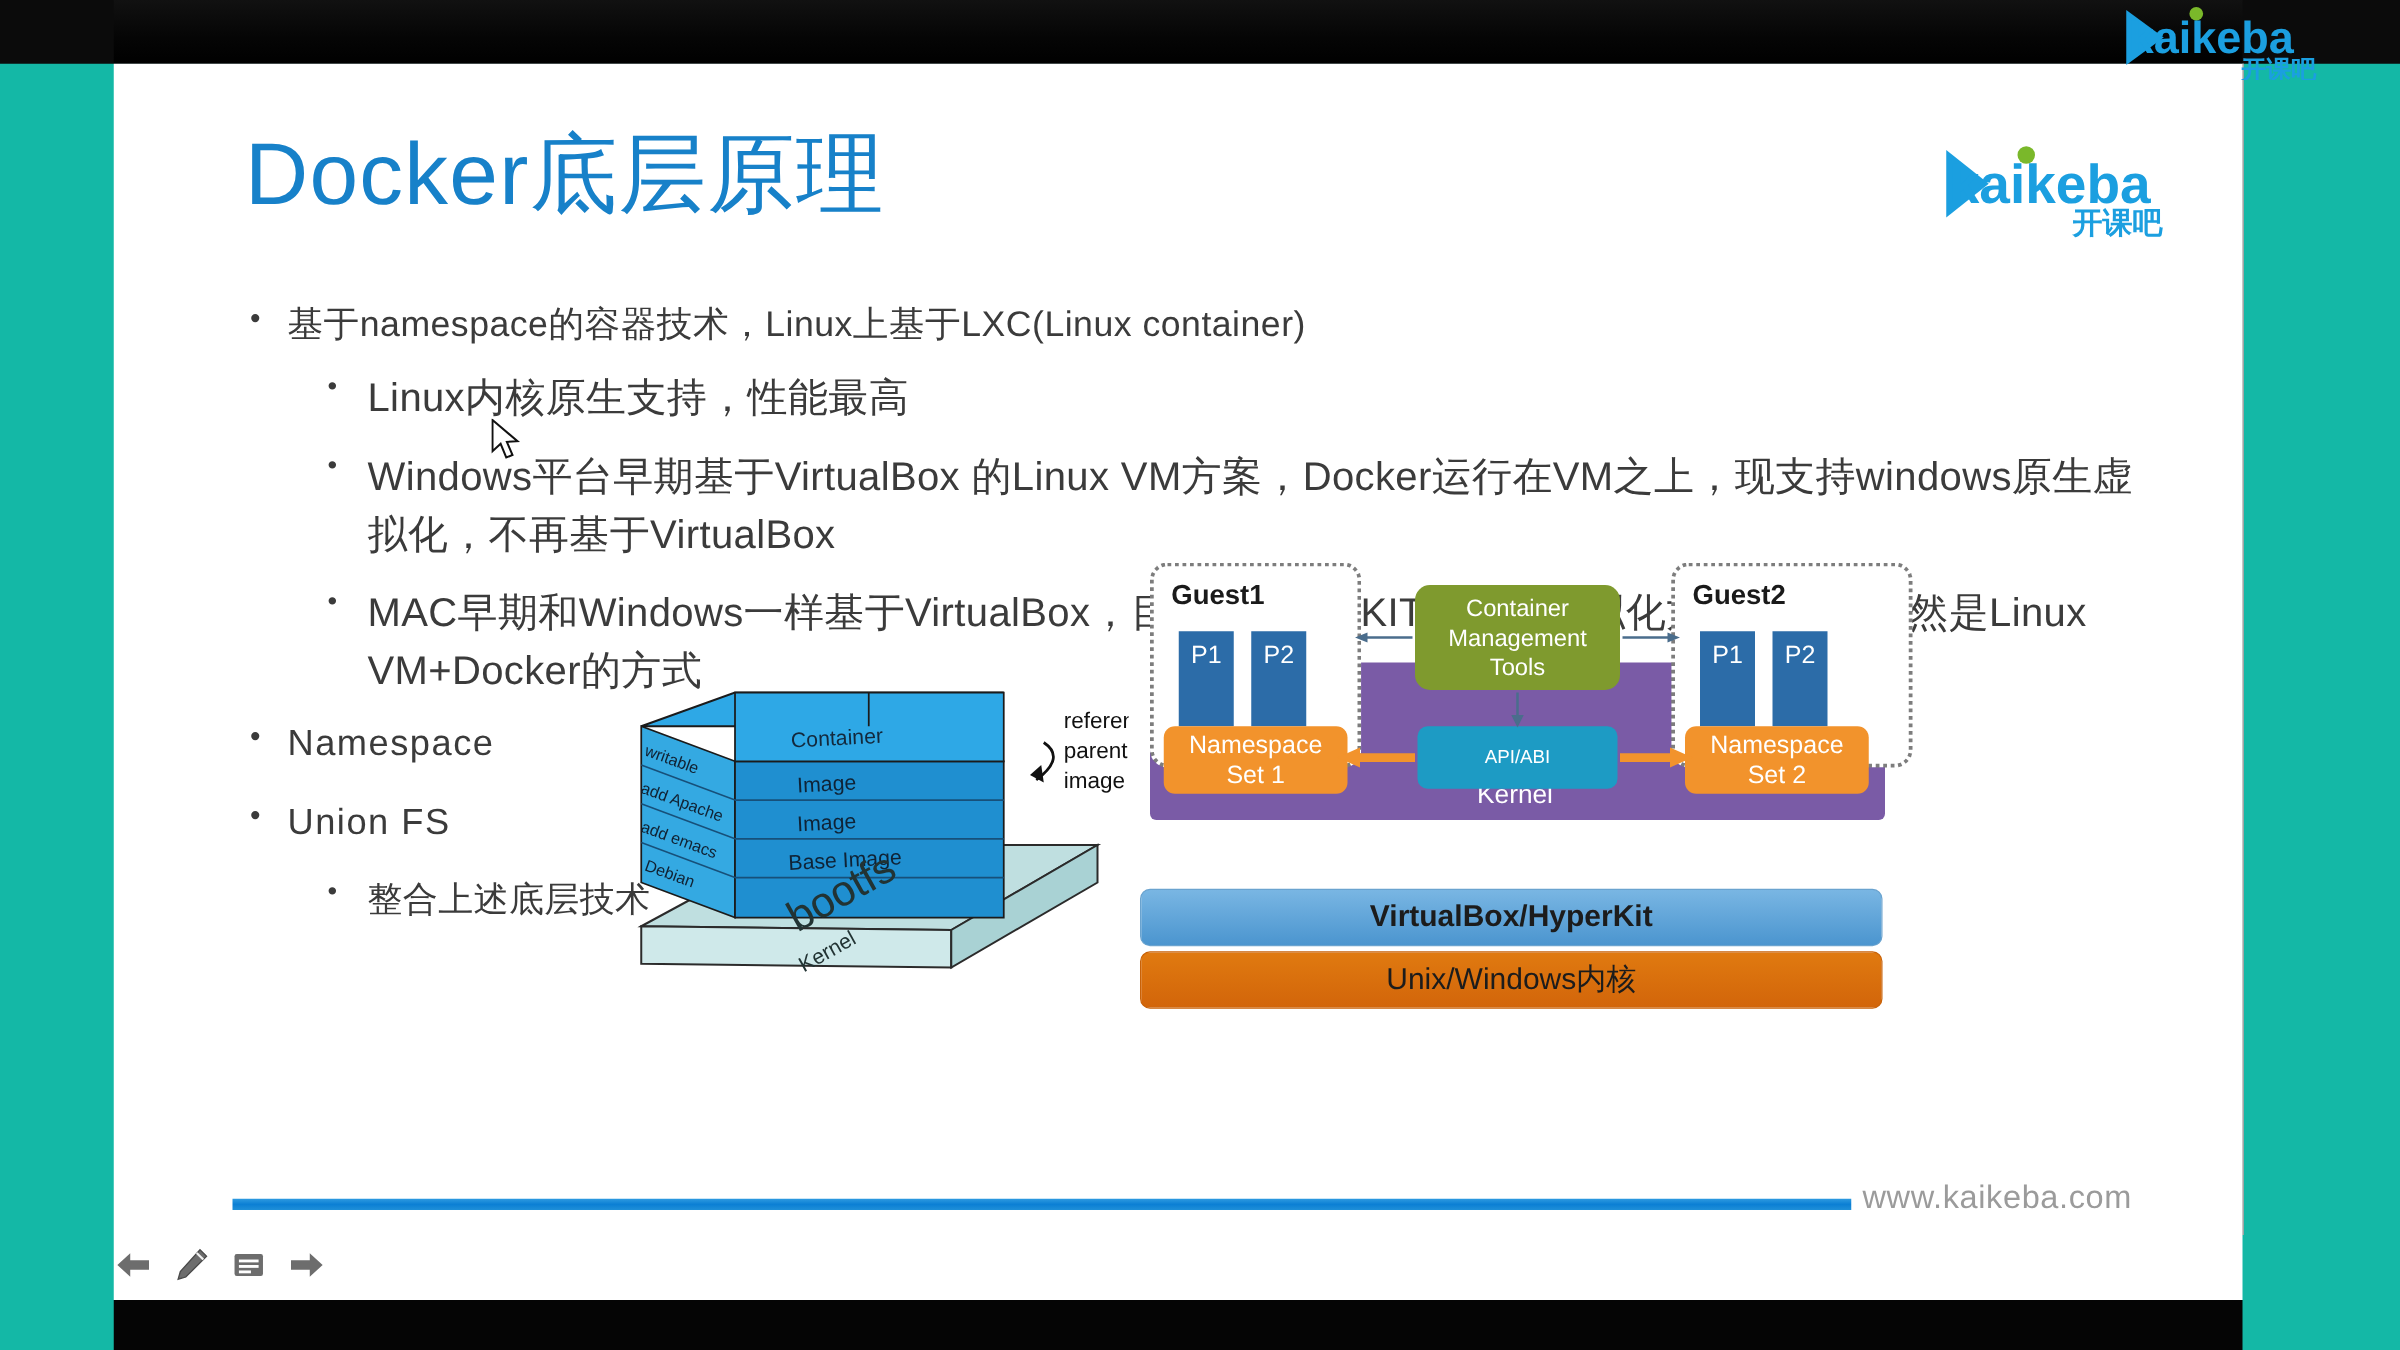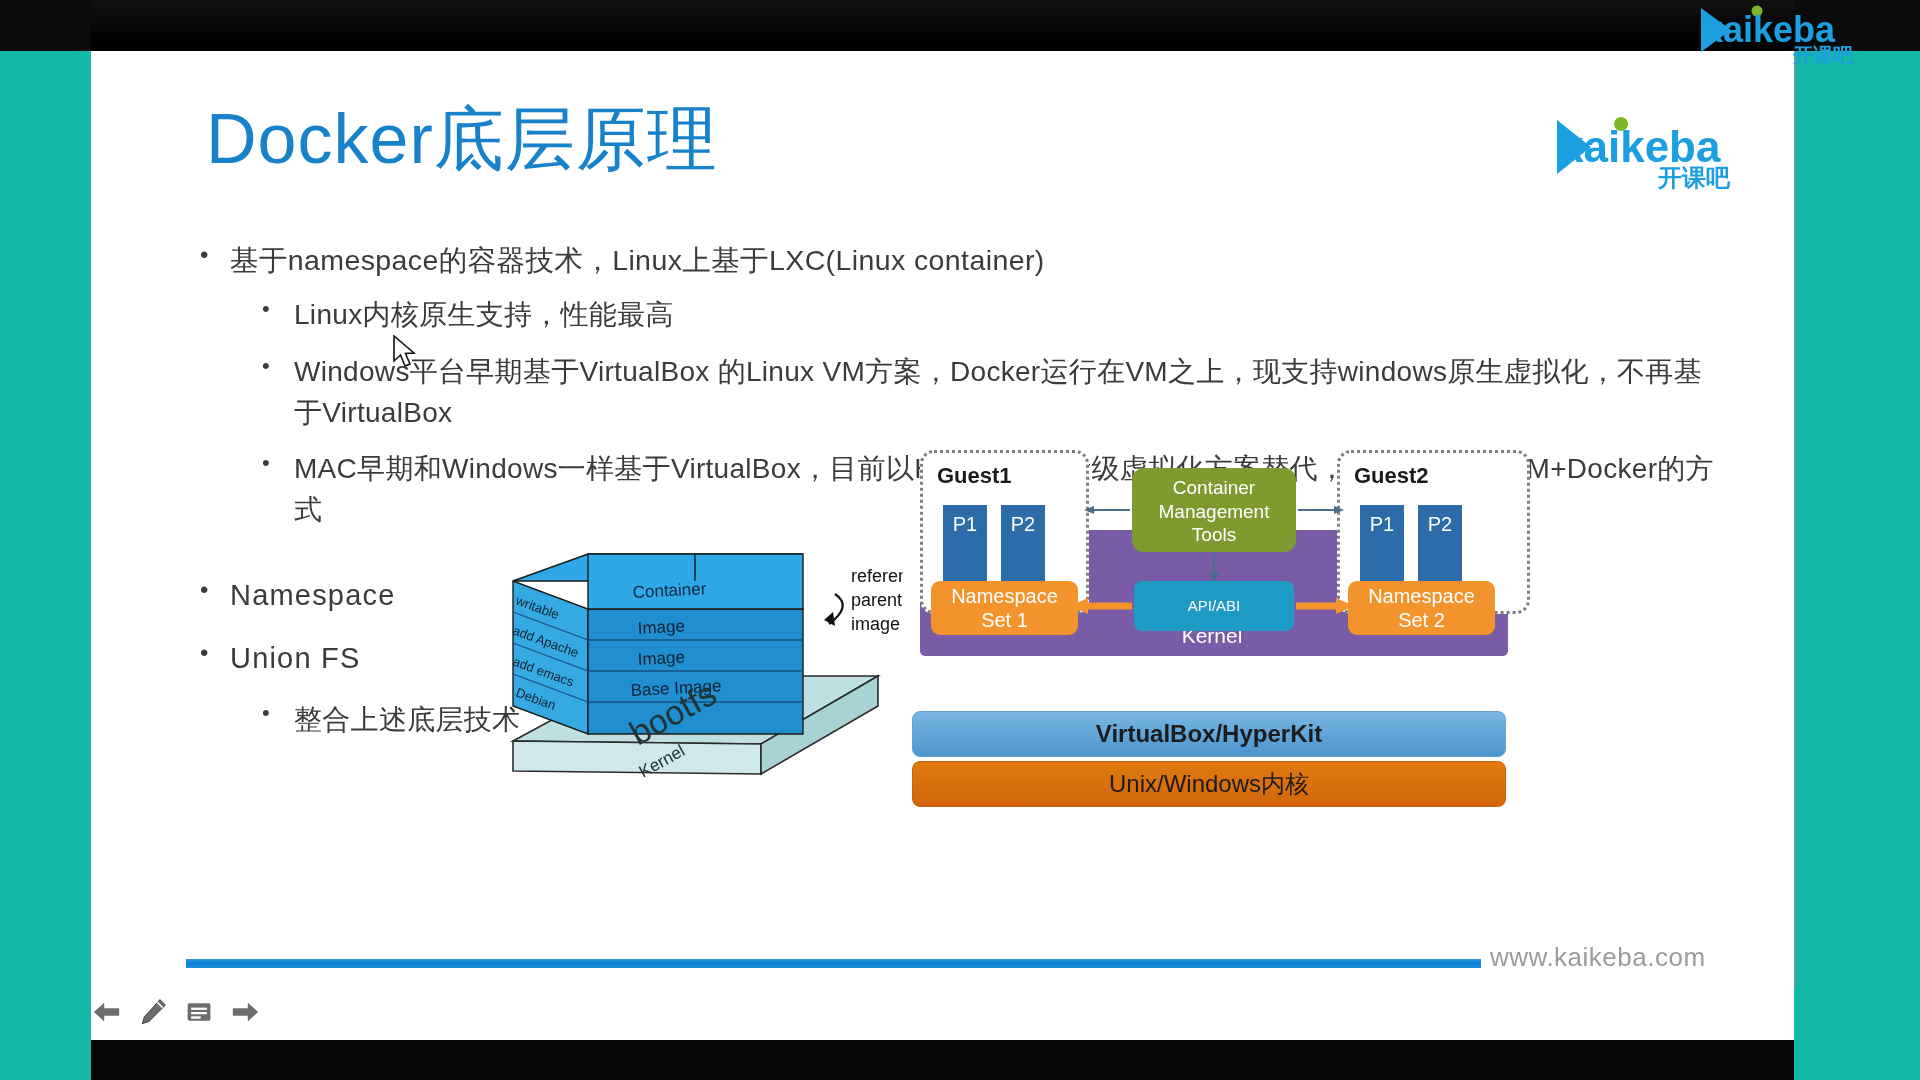--- a/index.html
+++ b/index.html
@@ -26,21 +26,21 @@
   .title{position:absolute;left:196px;top:104px;font-size:70px;line-height:1;
      color:#1781c9;letter-spacing:1px;white-space:nowrap;font-weight:400;}
 
   
   .slidelogo{position:absolute;left:1553px;top:112px;width:215px;height:78px;}
 
   
   .body{position:absolute;left:196px;top:240px;width:1530px;color:#262626;}
   .b1{position:relative;font-size:28.5px;line-height:1.42;padding-left:34px;margin-bottom:15px;color:#3b3b3b;letter-spacing:.4px;}
   .b1::before{content:"\2022";position:absolute;left:4px;top:-2px;font-size:24px;color:#3b3b3b;}
-  .b2{position:relative;font-size:28px;line-height:1.45;padding-left:98px;margin-bottom:16px;color:#3b3b3b;letter-spacing:.3px;}
+  .b2{position:relative;font-size:32px;line-height:1.45;padding-left:98px;margin-bottom:16px;color:#3b3b3b;letter-spacing:.3px;}
   .b2::before{content:"\2022";position:absolute;left:66px;top:-2px;font-size:22px;color:#3b3b3b;}
 
   .list-lower{position:absolute;left:196px;top:577px;width:760px;color:#3b3b3b;}
   .lw{position:relative;font-size:29px;line-height:1.3;padding-left:34px;margin-bottom:25px;letter-spacing:1.2px;}
   .lw::before{content:"\2022";position:absolute;left:4px;top:-3px;font-size:24px;}
   .lw.sub{padding-left:98px;letter-spacing:.3px;font-size:28px;}
   .lw.sub::before{left:66px;font-size:22px;}
 
   
   .footer-line{position:absolute;left:186px;top:959px;width:1295px;height:9px;
@@ -85,21 +85,21 @@
 
   <svg class="wm-logo" viewBox="0 0 215 62">
     <path d="M6 6 L6 50 L36 28 Z" fill="#1b9fe0"></path>
     <circle cx="62" cy="9" r="5.5" fill="#7ab82a"></circle>
     <text x="8" y="40" font-family="'Liberation Sans',sans-serif" font-size="36" font-weight="bold" fill="#1b9fe0">kaikeba</text>
     <text x="98" y="60" font-family="'Liberation Sans',sans-serif" font-size="20" font-weight="bold" fill="#1b9fe0">开课吧</text>
   </svg>
 
   <div class="slide">
 
-    <div class="title" style="left:115px;top:53px;">Docker底层原理</div>
+    <div class="title" style="left:105px;top:53px;">Docker底层原理</div>
 
     <svg class="slidelogo" viewBox="0 0 215 78" style="left:1462px;top:61px;">
       <path d="M4 8 L4 62 L38 35 Z" fill="#1b9fe0"></path>
       <circle cx="68" cy="12" r="7" fill="#7ab82a"></circle>
       <text x="6" y="50" font-family="'Liberation Sans',sans-serif" font-size="44" font-weight="bold" fill="#1b9fe0">kaikeba</text>
       <text x="105" y="74" font-family="'Liberation Sans',sans-serif" font-size="24" font-weight="bold" fill="#1b9fe0">开课吧</text>
     </svg>
 
     <div class="body" style="left:105px;top:189px;">
       <div class="b1">基于namespace的容器技术，Linux上基于LXC(Linux container)</div>

